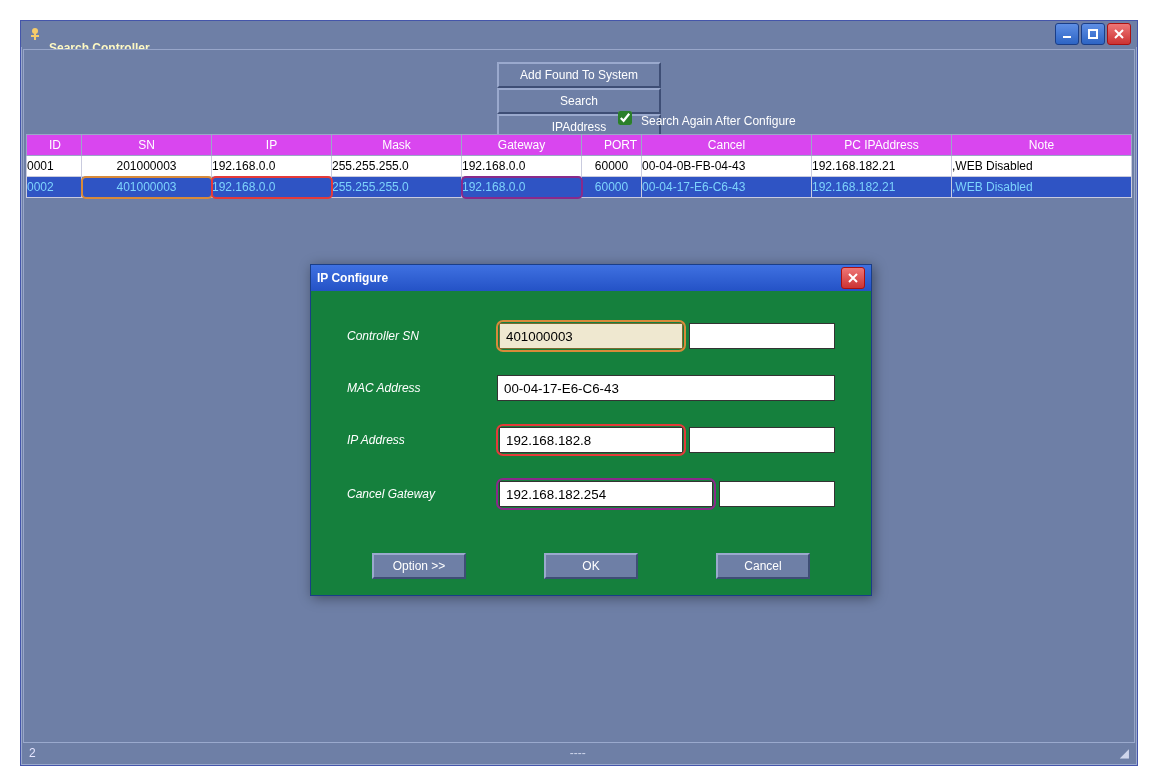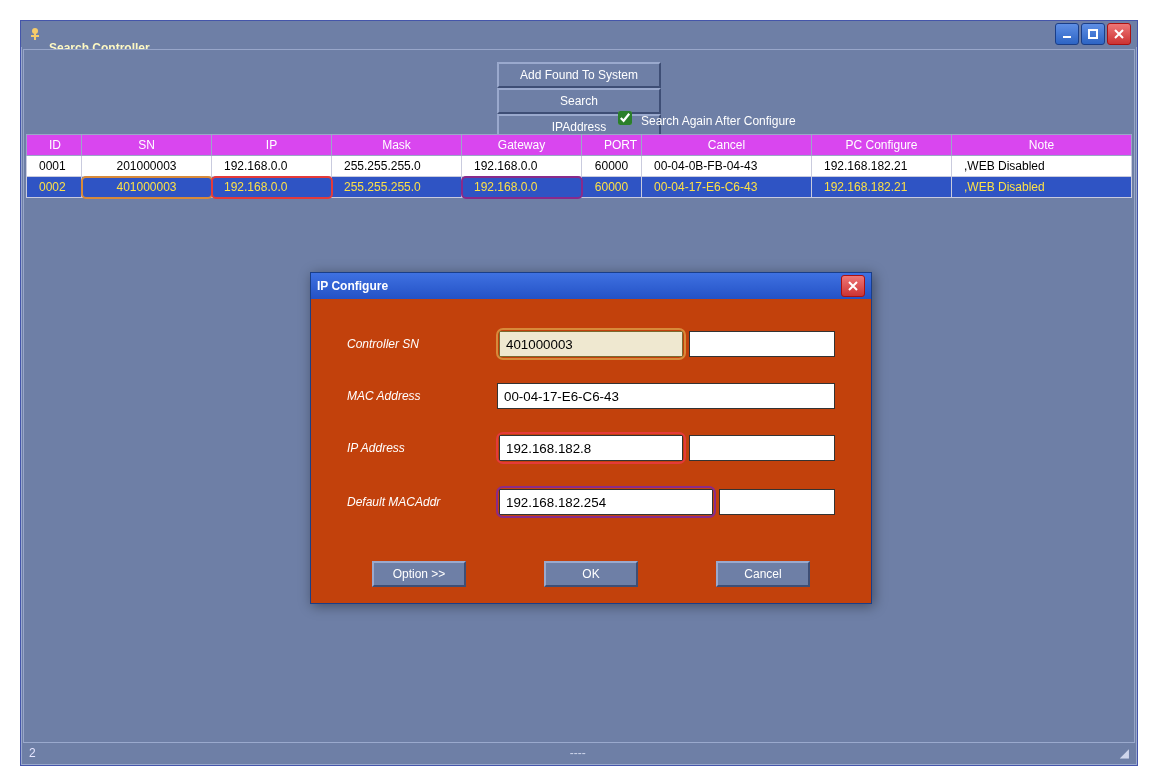--- a/index.html
+++ b/index.html
@@ -117,38 +117,38 @@
     border: 1px solid #9aa6c8;
     padding: 3px 22px;
     text-align: center;
     white-space: nowrap;
     overflow: hidden;
   }
   table.grid td {
     background: #fff;
     color: #000;
     border: 1px solid #c9cbde;
-    padding: 3px 12px;
+    padding: 3px 0;
     white-space: nowrap;
     overflow: hidden;
   }
   table.grid tr.selected td {
     background: #2f54c4;
-    color: #fde047;
+    color: #7dd3fc;
   }
   .hl-orange { outline: 2px solid #d88a3a; outline-offset: -1px; border-radius: 4px; }
   .hl-red    { outline: 2px solid #e43a3a; outline-offset: -1px; border-radius: 4px; }
   .hl-purple { outline: 2px solid #8a2a8a; outline-offset: -1px; border-radius: 4px; }
   
   .dialog {
     position: absolute;
     left: 286px;
-    top: 222px;
+    top: 214px;
     width: 560px;
-    background: #c2410c;
+    background: #15803d;
     border: 1px solid #1a3e88;
     box-shadow: 2px 2px 12px rgba(0,0,0,.4);
   }
   .dialog .dlg-titlebar {
     background: linear-gradient(#3f71e1, #2452c6);
     height: 26px;
     display: flex;
     align-items: center;
     padding: 0 6px;
     color: #fff;
@@ -271,21 +271,21 @@
       </colgroup>
       <thead>
         <tr>
           <th>ID</th>
           <th>SN</th>
           <th>IP</th>
           <th>Mask</th>
           <th>Gateway</th>
           <th>PORT</th>
           <th>Cancel</th>
-          <th>PC Configure</th>
+          <th>PC IPAddress</th>
           <th>Note</th>
         </tr>
       </thead>
       <tbody>
         <tr>
           <td>0001</td>
           <td class="td-right">201000003</td>
           <td>192.168.0.0</td>
           <td>255.255.255.0</td>
           <td>192.168.0.0</td>
@@ -337,21 +337,21 @@
           <input class="field" readonly="" style="width: 270px;" value="00-04-17-E6-C6-43">
         </div>
         <div class="form-row">
           <div class="label">IP Address</div>
           <span class="field-wrap hl-red">
             <input class="field" style="width: 170px;" value="192.168.182.8">
           </span>
           <input class="field" style="margin-left: 4px; width: 80px;">
         </div>
         <div class="form-row">
-          <div class="label">Default MACAddr</div>
+          <div class="label">Cancel Gateway</div>
           <span class="field-wrap hl-purple">
             <input class="field" style="width: 200px;" value="192.168.182.254">
           </span>
           <input class="field" style="margin-left: 4px; width: 50px;">
         </div>
       </div>
       <div class="buttons">
         <div class="xp-button small">Option &gt;&gt;</div>
         <div class="xp-button small">OK</div>
         <div class="xp-button small">Cancel</div>

